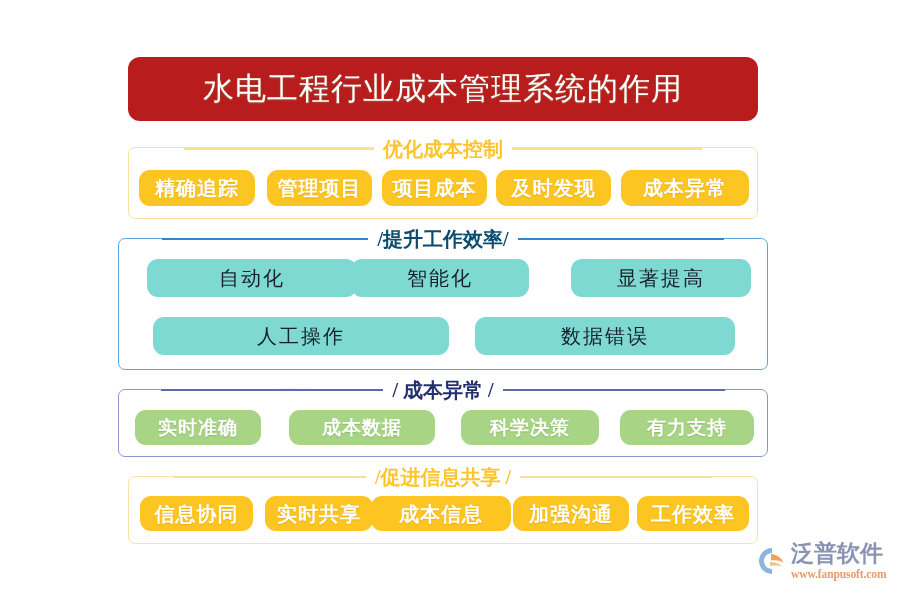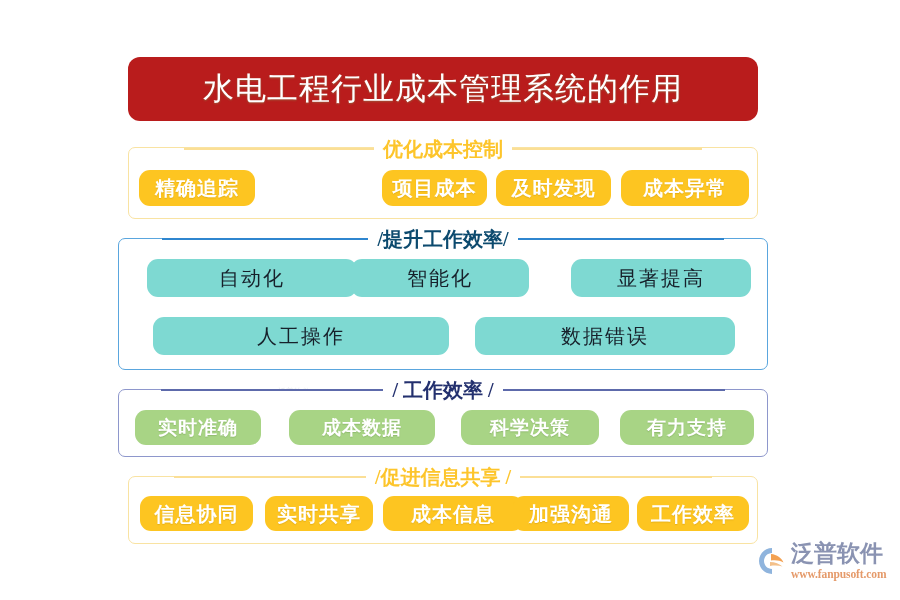--- a/index.html
+++ b/index.html
@@ -194,20 +194,21 @@
     <span class="wm-mark"></span>
     <span class="wm-txt">
       <span>泛普软件</span><br>
       <span class="wm-sub">www.fanpusoft.com</span>
     </span>
   </div>
 
   <div class="panel gold" style="left:128px; top:147px; width:630px; height:72px;">
 
     <div class="chip chip-gold" style="left:10px;  top:22px; width:116px; height:36px;">精确追踪</div>
+    <div class="chip chip-gold" style="left:138px; top:22px; width:105px; height:36px;">管理项目</div>
     <div class="chip chip-gold" style="left:253px; top:22px; width:105px; height:36px;">项目成本</div>
     <div class="chip chip-gold" style="left:367px; top:22px; width:115px; height:36px;">及时发现</div>
     <div class="chip chip-gold" style="left:492px; top:22px; width:128px; height:36px;">成本异常</div>
   </div>
   <div class="section-head head-gold" style="top:138px; left:128px; width:630px; height:22px;">
     <span class="rule" style="width:190px;"></span>
     <span class="label">优化成本控制</span>
     <span class="rule" style="width:190px;"></span>
   </div>
 
@@ -228,29 +229,29 @@
 
   <div class="panel navy" style="left:118px; top:389px; width:650px; height:68px;">
 
     <div class="chip chip-green" style="left:16px;  top:20px; width:126px; height:35px;">实时准确</div>
     <div class="chip chip-green" style="left:170px; top:20px; width:146px; height:35px;">成本数据</div>
     <div class="chip chip-green" style="left:342px; top:20px; width:138px; height:35px;">科学决策</div>
     <div class="chip chip-green" style="left:501px; top:20px; width:134px; height:35px;">有力支持</div>
   </div>
   <div class="section-head head-navy" style="top:379px; left:118px; width:650px; height:22px;">
     <span class="rule" style="width:222px;"></span>
-    <span class="label">/  工作效率  /</span>
+    <span class="label">/  成本异常  /</span>
     <span class="rule" style="width:222px;"></span>
   </div>
 
   <div class="panel gold" style="left:128px; top:476px; width:630px; height:68px;">
 
     <div class="chip chip-gold" style="left:11px;  top:19px; width:113px; height:35px;">信息协同</div>
     <div class="chip chip-gold" style="left:136px; top:19px; width:108px; height:35px;">实时共享</div>
-    <div class="chip chip-gold" style="left:254px; top:19px; width:140px; height:35px;text-align:center;">成本信息</div>
+    <div class="chip chip-gold" style="left:242px; top:19px; width:140px; height:35px;text-align:center;">成本信息</div>
     <div class="chip chip-gold" style="left:384px; top:19px; width:116px; height:35px;">加强沟通</div>
     <div class="chip chip-gold" style="left:508px; top:19px; width:112px; height:35px;">工作效率</div>
   </div>
   <div class="section-head head-gold" style="top:466px; left:128px; width:630px; height:22px;">
     <span class="rule" style="width:192px;"></span>
     <span class="label">/促进信息共享 /</span>
     <span class="rule" style="width:192px;"></span>
   </div>
 
   <div class="brand">

